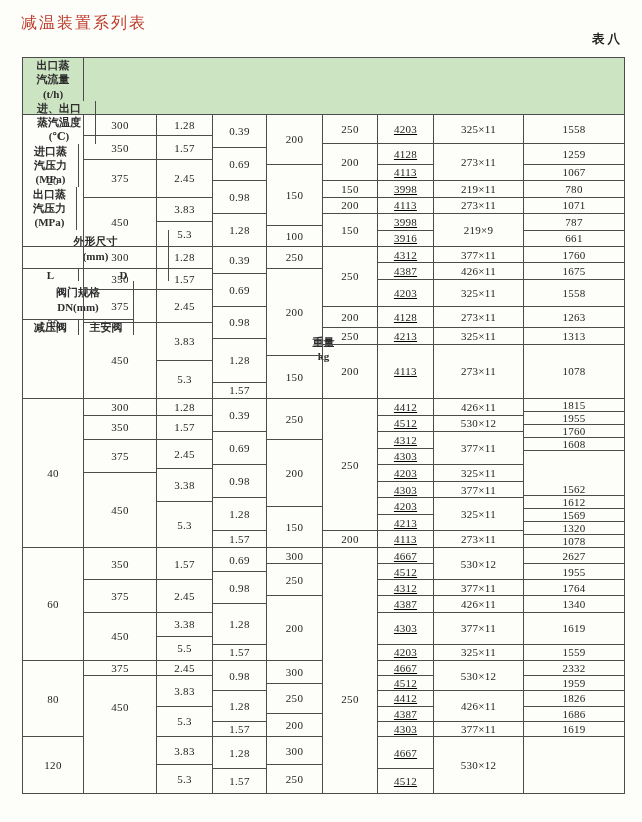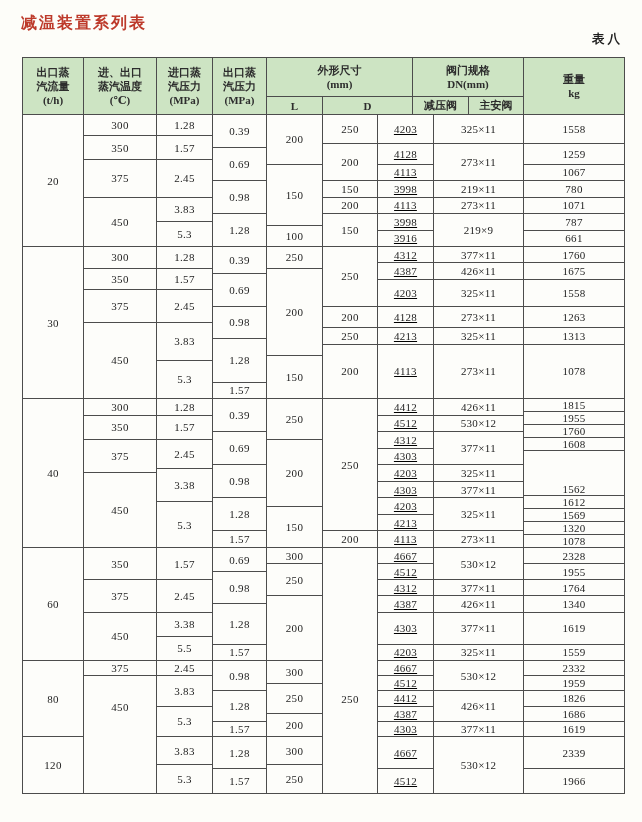--- a/index.html
+++ b/index.html
@@ -5,36 +5,36 @@
   html,body{margin:0;padding:0;}
   body{
     width:642px;height:822px;background:#fdfdf9;
     font-family:"Liberation Serif","DejaVu Serif",serif;
     -webkit-font-smoothing:antialiased;
   }
   .page{position:relative;width:642px;height:822px;overflow:hidden;}
 
   .doc-title{
     position:absolute;left:21px;top:13px;
-    font-size:16px;font-weight:bold;letter-spacing:2px;
+    font-size:16px;font-weight:normal;letter-spacing:2px;
     color:#bd3a2b;
   }
   .table-label{
     position:absolute;top:31px;right:19px;
     font-size:12.5px;font-weight:bold;letter-spacing:3px;color:#1f1f1f;
   }
 
   .spec-table{
     position:absolute;left:22px;top:57px;width:603px;
     border:1px solid #4c4c4c;background:#fdfdfa;
     box-sizing:border-box;
   }
 
   
-  .thead{display:flex;height:56px;background:#cde4c3;border-bottom:1px solid #4c4c4c;}
+  .thead{display:flex;height:56px;background:#cde4c3;border-bottom:1px solid #4c4c4c;flex-direction:column;}
   .th{
     display:flex;flex-direction:column;justify-content:center;align-items:center;
     font-size:11px;font-weight:bold;color:#2d2d2d;line-height:1.3;
     border-right:1px solid #4c4c4c;box-sizing:border-box;text-align:center;
   }
   .group{display:flex;flex-direction:column;border-right:1px solid #4c4c4c;box-sizing:border-box;}
   .gtop{
     height:39px;display:flex;flex-direction:column;justify-content:center;align-items:center;
     font-size:11px;font-weight:bold;color:#2d2d2d;line-height:1.3;
     border-bottom:1px solid #4c4c4c;box-sizing:border-box;
@@ -361,21 +361,21 @@
             <div class="cell bb" style="height: 14.2857%;">4203</div>
           </div>
           <div class="col c7">
             <div class="cell bb" style="height: 28.5714%;">530×12</div>
             <div class="cell bb" style="height: 14.2857%;">377×11</div>
             <div class="cell bb" style="height: 14.2857%;">426×11</div>
             <div class="cell bb" style="height: 28.5714%;">377×11</div>
             <div class="cell bb" style="height: 14.2857%;">325×11</div>
           </div>
           <div class="col c8">
-            <div class="cell bb" style="height: 14.2857%;">2328</div>
+            <div class="cell bb" style="height: 14.2857%;">2627</div>
             <div class="cell bb" style="height: 14.2857%;">1955</div>
             <div class="cell bb" style="height: 14.2857%;">1764</div>
             <div class="cell bb" style="height: 14.2857%;">1340</div>
             <div class="cell bb" style="height: 28.5714%;">1619</div>
             <div class="cell bb" style="height: 14.2857%;">1559</div>
           </div>
         </div>
         <div class="sec" style="height: 76px;">
           <div class="col c0">
             <div class="cell bb" style="height: 100%;">80</div>
@@ -444,21 +444,17 @@
           <div class="col c5">
             <div class="cell" style="height: 100%;"></div>
           </div>
           <div class="col c6">
             <div class="cell bb" style="height: 57.1429%;">4667</div>
             <div class="cell" style="height: 42.8571%;">4512</div>
           </div>
           <div class="col c7">
             <div class="cell" style="height: 100%;">530×12</div>
           </div>
-          <div class="col c8">
-            <div class="cell bb" style="height: 57.1429%;">2339</div>
-            <div class="cell" style="height: 42.8571%;">1966</div>
-          </div>
         </div>
       </div>
 
   </div>
 </div>
 
 </body></html>

